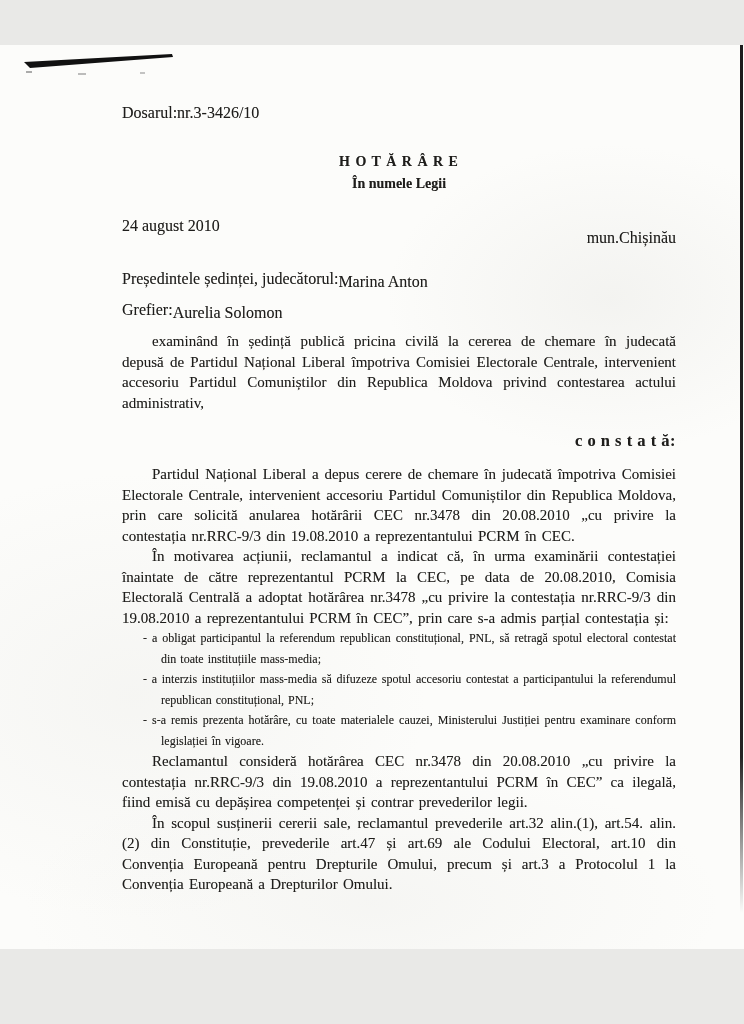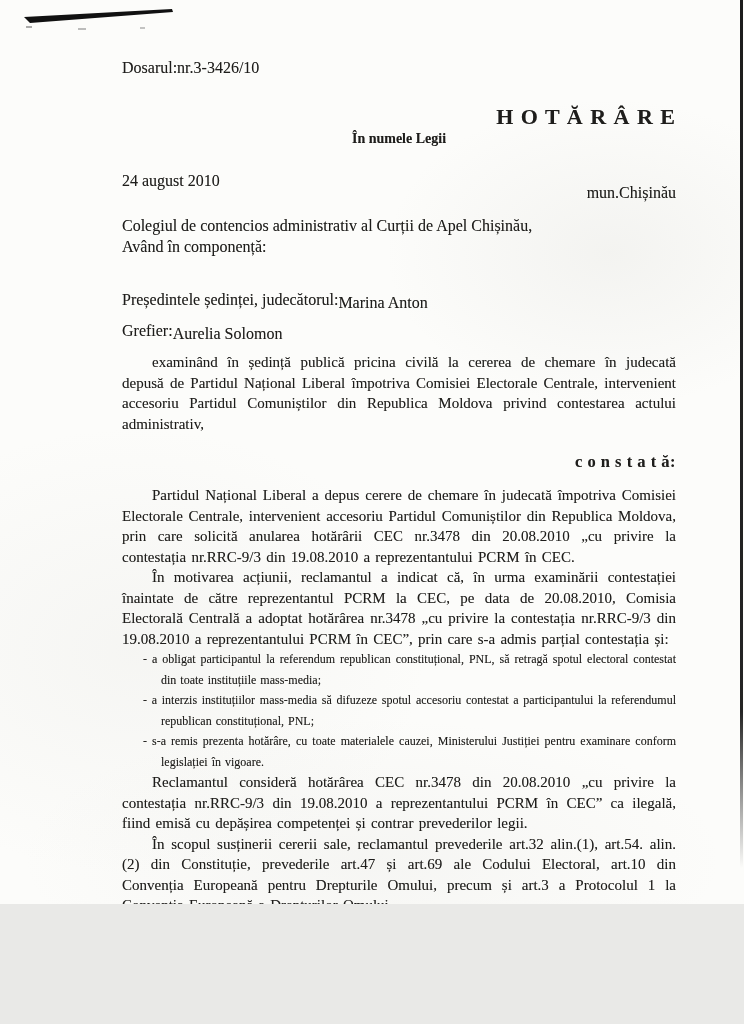--- a/index.html
+++ b/index.html
@@ -11,38 +11,39 @@
   .page {
     position: relative;
     width: 744px; height: 904px;
     overflow: hidden;
     color: #1e1d1b;
     background:
       radial-gradient(ellipse 320px 220px at 82% 28%, rgba(203,203,197,0.18), transparent 70%),
       radial-gradient(ellipse 420px 320px at 18% 72%, rgba(206,206,200,0.14), transparent 70%),
       radial-gradient(ellipse 500px 200px at 50% 95%, rgba(200,200,194,0.12), transparent 70%),
       #fcfcfa;
+    margin-top: 45px;
   }
   .page * { text-shadow: 0 0 0.5px rgba(35,33,30,0.38); }
 
   
   .pen-mark { position: absolute; top: 6px; left: 20px; width: 170px; height: 30px; }
   .edge-line {
     position: absolute; top: 0; right: 1px; width: 3px; height: 868px;
     background: linear-gradient(to bottom, #1c1c1c 0%, #242424 82%, rgba(36,36,36,0) 100%);
     text-shadow: none;
   }
 
   .content { position: absolute; left: 122px; top: 0; width: 554px; }
 
   .case-number { margin-top: 58px; font-size: 16px; line-height: 20px; }
 
   .title {
-    margin-top: 29px; text-align: right;
-    font-weight: bold; font-size: 22px; line-height: 20px;
+    margin-top: 29px; text-align: center;
+    font-weight: bold; font-size: 14px; line-height: 20px;
     letter-spacing: 1px;
     font-family: Liberation Serif, serif;
   }
   .subtitle {
     margin-top: 2px; text-align: center;
     font-weight: bold; font-size: 14px; line-height: 20px;
   }
 
   .date-row {
     margin-top: 22px; display: flex; justify-content: space-between;
@@ -96,24 +97,20 @@
     <div class="case-number">Dosarul:nr.3-3426/10</div>
 
     <div class="title">H O T Ă R Â R E</div>
     <div class="subtitle">În numele Legii</div>
 
     <div class="date-row">
       <span class="date">24 august 2010</span>
       <span class="city">mun.Chișinău</span>
     </div>
 
-    <div class="court-block">
-      <div>Colegiul de contencios administrativ al Curții de Apel Chișinău,</div>
-      <div>Având în componență:</div>
-    </div>
 
     <div class="roles">
       <div class="role-row">
         <span class="role-label">Președintele ședinței, judecătorul:</span>
         <span class="role-name">Marina Anton</span>
       </div>
       <div class="role-row">
         <span class="role-label">Grefier:</span>
         <span class="role-name">Aurelia Solomon</span>
       </div>

